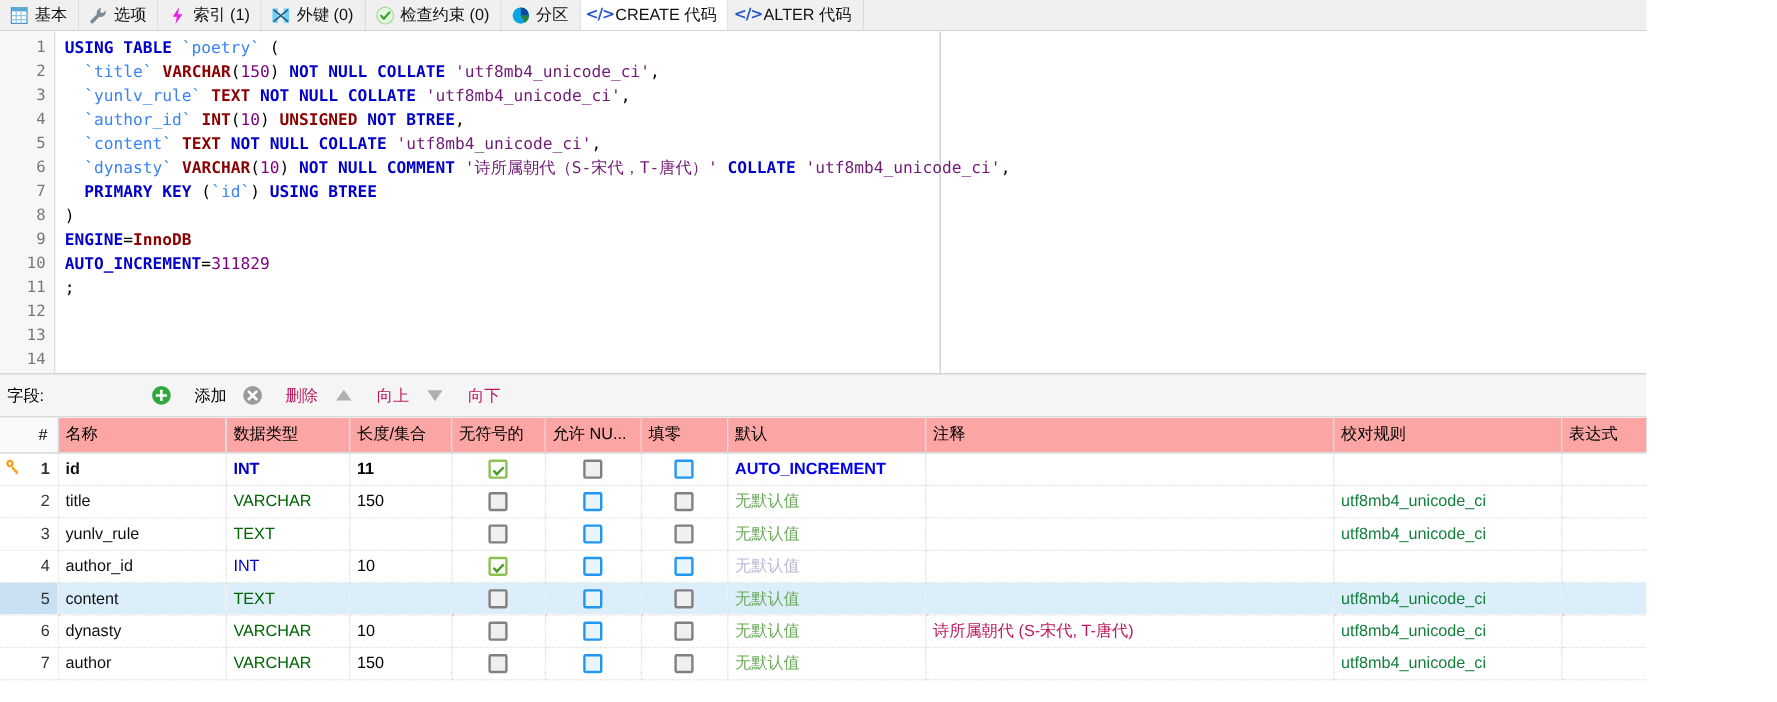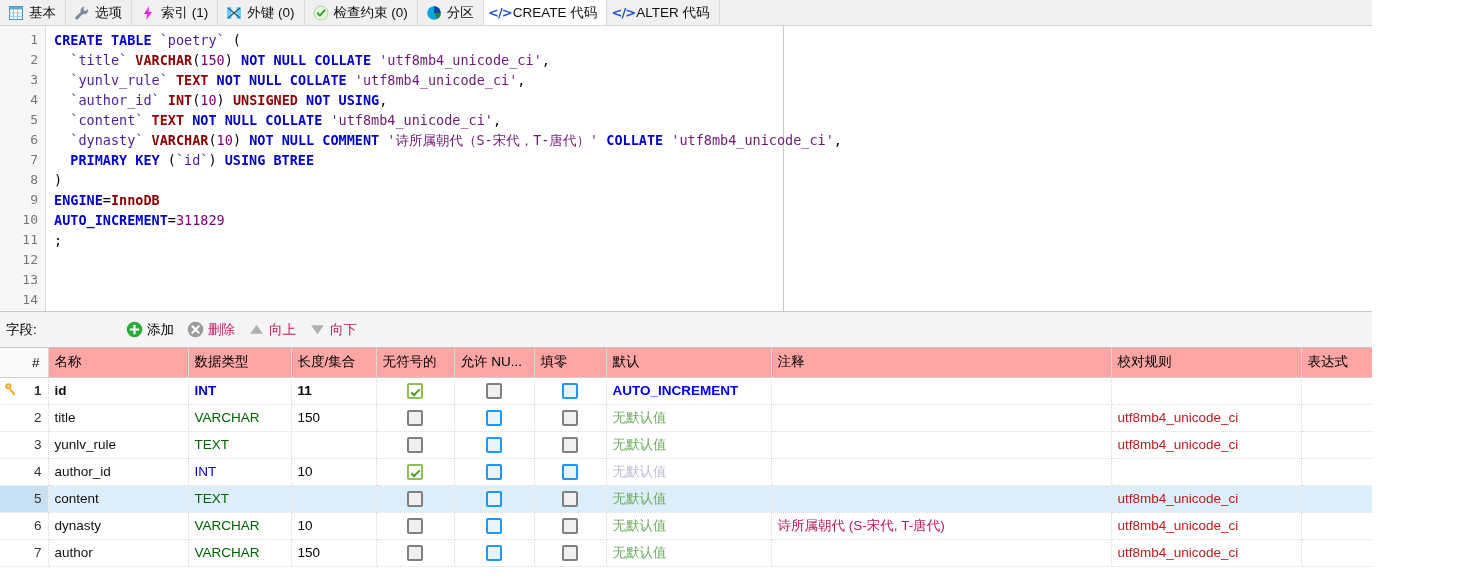--- a/index.html
+++ b/index.html
@@ -63,35 +63,35 @@
   }
   .code .cl{
     height:20px;line-height:20px;white-space:pre;
     font-family:"DejaVu Sans Mono","Liberation Mono",monospace;
     font-size:13.5px;
     padding-left:8px;
     position:relative;z-index:2;
   }
   .k  {color:#0000c8;font-weight:bold;}      
   .kt {color:#8b0000;font-weight:bold;}      
-  .id {color:#4c1d95;}                       
+  .id {color:#3b82f6;}                       
   .st {color:#701a75;}                       
   .nm {color:#800080;}                       
   .pl {color:#000000;}                       
 
   
   .fieldbar{
     height:36px;min-height:36px;display:flex;align-items:center;
     background:#f5f5f5;
     border-bottom:1px solid #c8c8c8;
     box-sizing:border-box;
     padding-left:4px;
   }
   .fieldbar .caption{font-size:13.5px;color:#000;width:120px;padding-left:2px;}
-  .tbtn{display:flex;align-items:center;gap:4px;margin-right:13px;cursor:default;font-size:13.5px;}
+  .tbtn{display:flex;align-items:center;gap:19px;margin-right:13px;cursor:default;font-size:13.5px;}
   .tbtn.disabled{color:#be185d;}
   .tbtn .ico{width:17px;height:17px;display:inline-flex;align-items:center;justify-content:center;}
 
   
   .gridwrap{flex:1;overflow:hidden;background:#fff;position:relative;}
   table.grid{border-collapse:collapse;table-layout:fixed;width:1481px;}
   table.grid th{
     font-weight:normal;font-size:13.5px;text-align:left;
     background:#fca5a5;
     border-right:1px solid #d8d8d8;
@@ -122,21 +122,21 @@
   tr.row.pk .cname{font-weight:bold;}
   .dt-int{color:#0000cd;font-weight:bold;}
   .dt-int-n{color:#0000cd;}
   .dt-oth{color:#006400;}
   .len{color:#000;}
   tr.row.pk .len{font-weight:bold;}
   .defv{color:#0000ee;font-weight:bold;}
   .nodef{color:#6aab5a;}
   .nodef.fade{color:#b9b9d8;}
   .cmt{color:#be185d;}
-  .coll{color:#b91c1c;}
+  .coll{color:#15803d;}
 
   .cb{
     width:16px;height:16px;box-sizing:border-box;
     border:2px solid #808080;border-radius:2px;
     background:#f0f0f0;display:inline-block;position:relative;
     vertical-align:middle;
   }
   .cb.blue{border-color:#2196f3;background:#e8f4fe;}
   .cb.checked{border-color:#8cc152;background:#ffffff;}
   .cb.checked:after{
@@ -237,24 +237,24 @@
         <div class="ln">8</div>
         <div class="ln">9</div>
         <div class="ln">10</div>
         <div class="ln">11</div>
         <div class="ln">12</div>
         <div class="ln">13</div>
         <div class="ln">14</div>
       </div>
     <div class="code" id="codearea">
       <div class="guide"></div>
-    <div class="cl"><span class="k">CREATE TABLE </span><span class="id">`poetry`</span><span class="pl"> (</span></div>
+    <div class="cl"><span class="k">USING TABLE </span><span class="id">`poetry`</span><span class="pl"> (</span></div>
         <div class="cl"><span class="pl">  </span><span class="id">`title`</span><span class="pl"> </span><span class="kt">VARCHAR</span><span class="pl">(</span><span class="nm">150</span><span class="pl">) </span><span class="k">NOT NULL COLLATE</span><span class="pl"> </span><span class="st">'utf8mb4_unicode_ci'</span><span class="pl">,</span></div>
         <div class="cl"><span class="pl">  </span><span class="id">`yunlv_rule`</span><span class="pl"> </span><span class="kt">TEXT</span><span class="pl"> </span><span class="k">NOT NULL COLLATE</span><span class="pl"> </span><span class="st">'utf8mb4_unicode_ci'</span><span class="pl">,</span></div>
-        <div class="cl"><span class="pl">  </span><span class="id">`author_id`</span><span class="pl"> </span><span class="kt">INT</span><span class="pl">(</span><span class="nm">10</span><span class="pl">) </span><span class="kt">UNSIGNED</span><span class="pl"> </span><span class="k">NOT USING</span><span class="pl">,</span></div>
+        <div class="cl"><span class="pl">  </span><span class="id">`author_id`</span><span class="pl"> </span><span class="kt">INT</span><span class="pl">(</span><span class="nm">10</span><span class="pl">) </span><span class="kt">UNSIGNED</span><span class="pl"> </span><span class="k">NOT BTREE</span><span class="pl">,</span></div>
         <div class="cl"><span class="pl">  </span><span class="id">`content`</span><span class="pl"> </span><span class="kt">TEXT</span><span class="pl"> </span><span class="k">NOT NULL COLLATE</span><span class="pl"> </span><span class="st">'utf8mb4_unicode_ci'</span><span class="pl">,</span></div>
         <div class="cl"><span class="pl">  </span><span class="id">`dynasty`</span><span class="pl"> </span><span class="kt">VARCHAR</span><span class="pl">(</span><span class="nm">10</span><span class="pl">) </span><span class="k">NOT NULL COMMENT</span><span class="pl"> </span><span class="st">'诗所属朝代（S-宋代，T-唐代）'</span><span class="pl"> </span><span class="k">COLLATE</span><span class="pl"> </span><span class="st">'utf8mb4_unicode_ci'</span><span class="pl">,</span></div>
         <div class="cl"><span class="pl">  </span><span class="k">PRIMARY KEY</span><span class="pl"> (</span><span class="id">`id`</span><span class="pl">) </span><span class="k">USING BTREE</span></div>
         <div class="cl"><span class="pl">)</span></div>
         <div class="cl"><span class="k">ENGINE</span><span class="pl">=</span><span class="kt">InnoDB</span></div>
         <div class="cl"><span class="k">AUTO_INCREMENT</span><span class="pl">=</span><span class="nm">311829</span></div>
         <div class="cl"><span class="pl">;</span></div>
       </div>
   </div>
 

